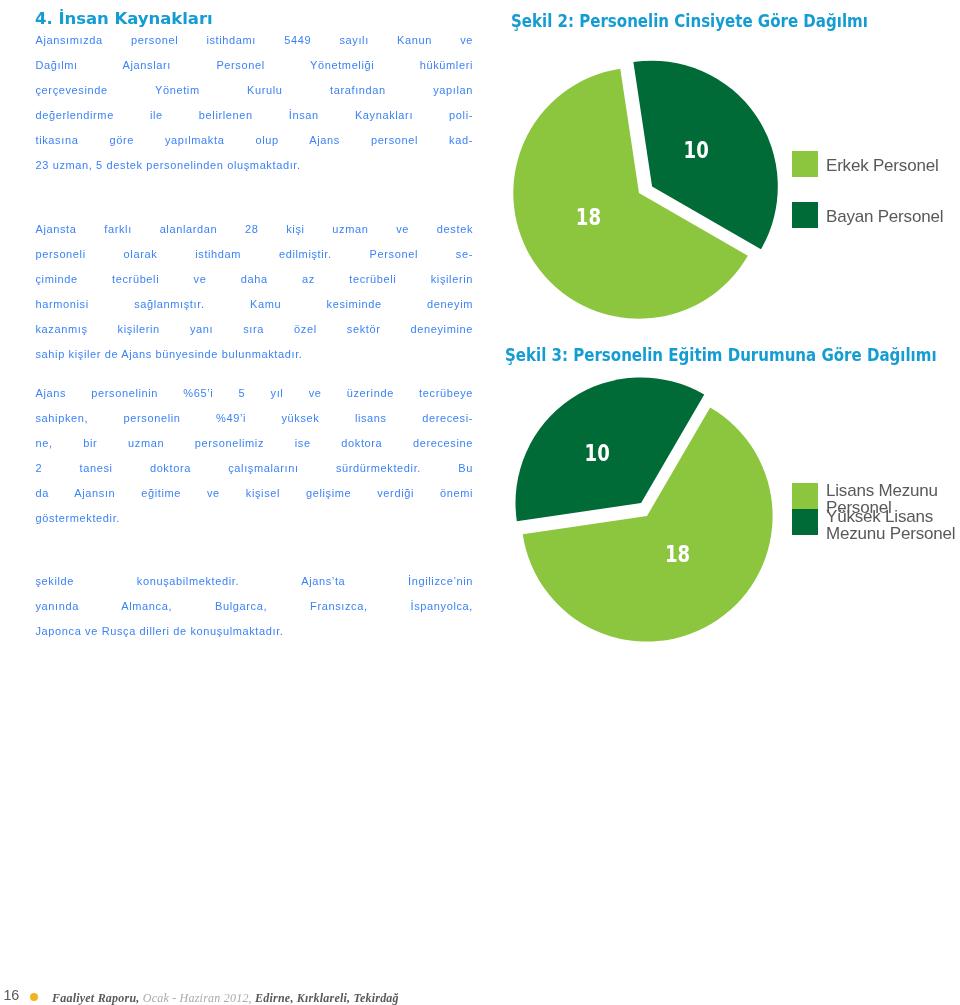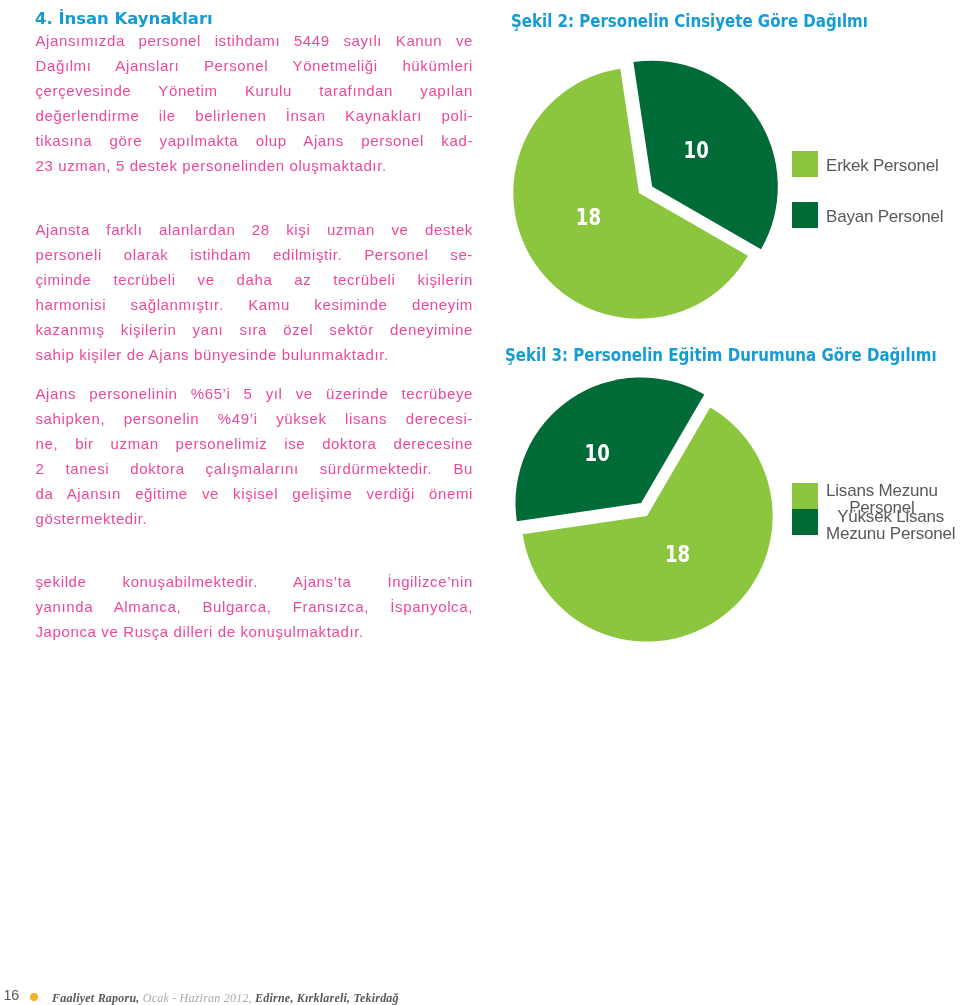--- a/index.html
+++ b/index.html
@@ -8,30 +8,30 @@
        -webkit-font-smoothing:antialiased;}
   .page{position:relative;width:960px;height:1005px;}
 
   
   .col-left{position:absolute;left:35.5px;top:0;width:437.5px;}
   .section-title{color:#149cd3;font-size:16.5px;font-weight:bold;
                  font-family:"DejaVu Sans",sans-serif;
                  letter-spacing:-0.05px;line-height:24px;margin:0;
                  position:absolute;left:-0.4px;top:6.7px;}
   .para{position:absolute;left:0;width:437.5px;}
-  .ln{color:#ec4899;font-size:15px;letter-spacing:.62px;line-height:25px;height:25px;
+  .ln{color:#3b82f6;font-size:11px;letter-spacing:.62px;line-height:25px;height:25px;
       white-space:nowrap;text-align:justify;text-align-last:justify;}
   .ln.last{text-align:left;text-align-last:left;}
 
   
   .chart-title{color:#149cd3;font-size:18px;font-weight:bold;
                font-family:"DejaVu Sans",sans-serif;
                white-space:nowrap;position:absolute;line-height:20px;
                transform:scaleX(.835);transform-origin:left center;}
-  .chart-block{position:absolute;text-align:center;}
+  .chart-block{position:absolute;}
   .legend{position:absolute;}
   .legend-item{position:absolute;display:flex;align-items:flex-start;left:0;}
   .swatch{width:26px;height:26px;flex:0 0 26px;}
   .legend-label{color:#58595b;font-size:17px;line-height:16.5px;
                 margin-left:8px;white-space:pre;letter-spacing:-0.2px;
                 position:relative;}
 
   
   .footer{position:absolute;left:0;top:986px;width:960px;height:20px;}
   .pg-num{position:absolute;left:3.5px;top:0;color:#58595b;

